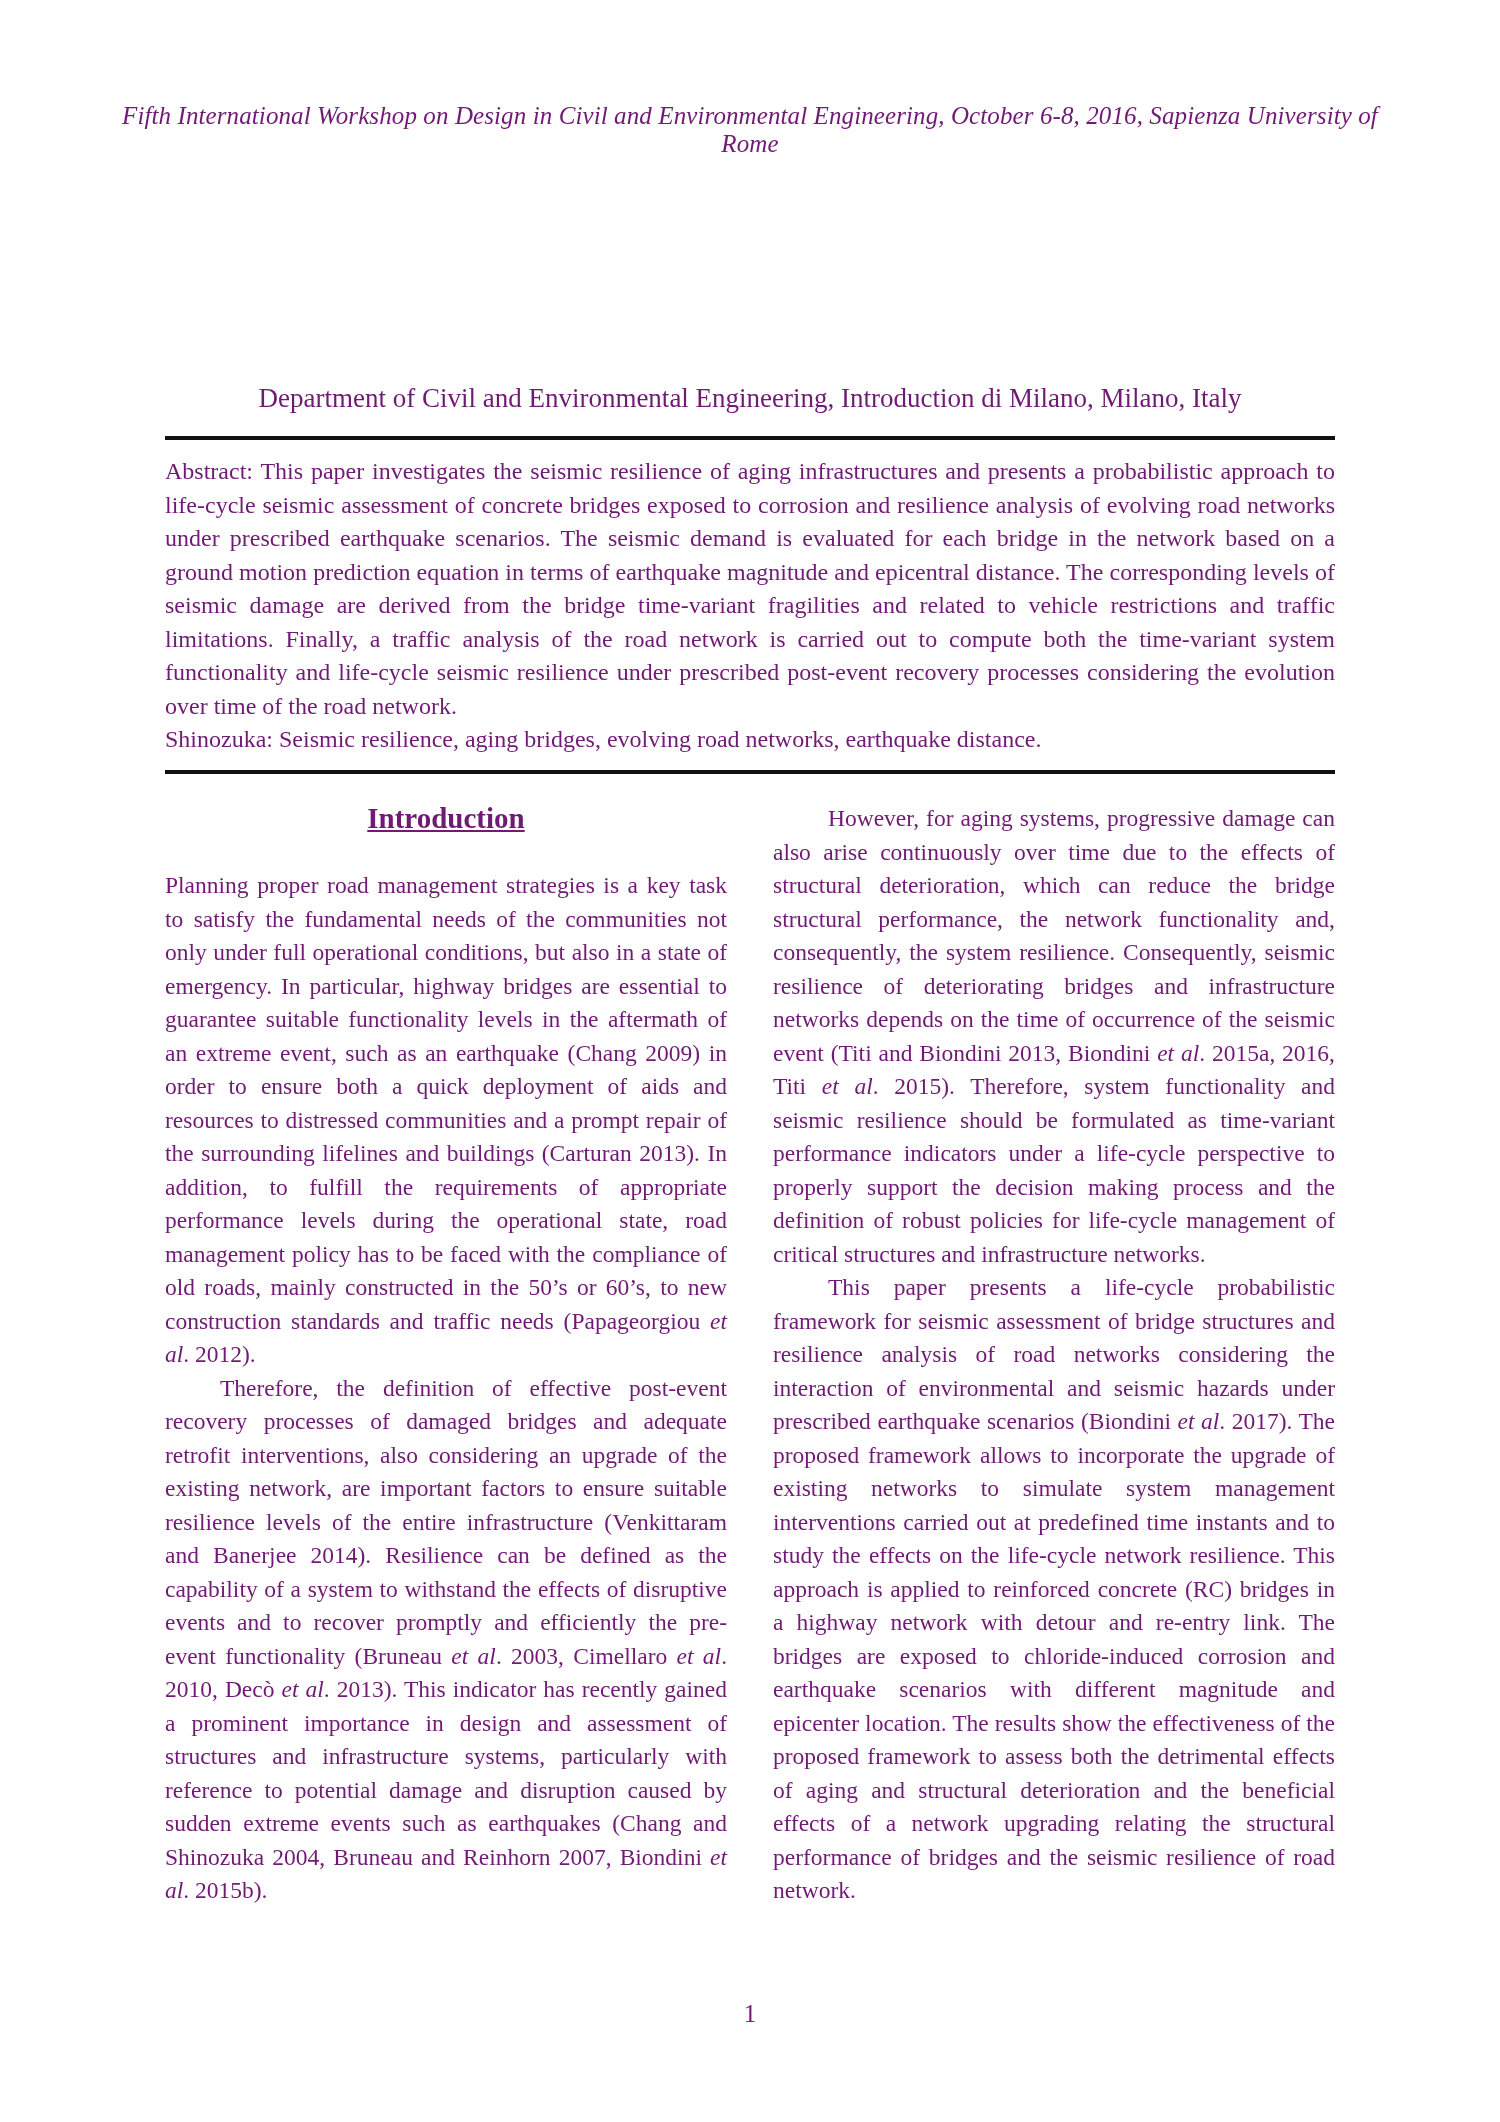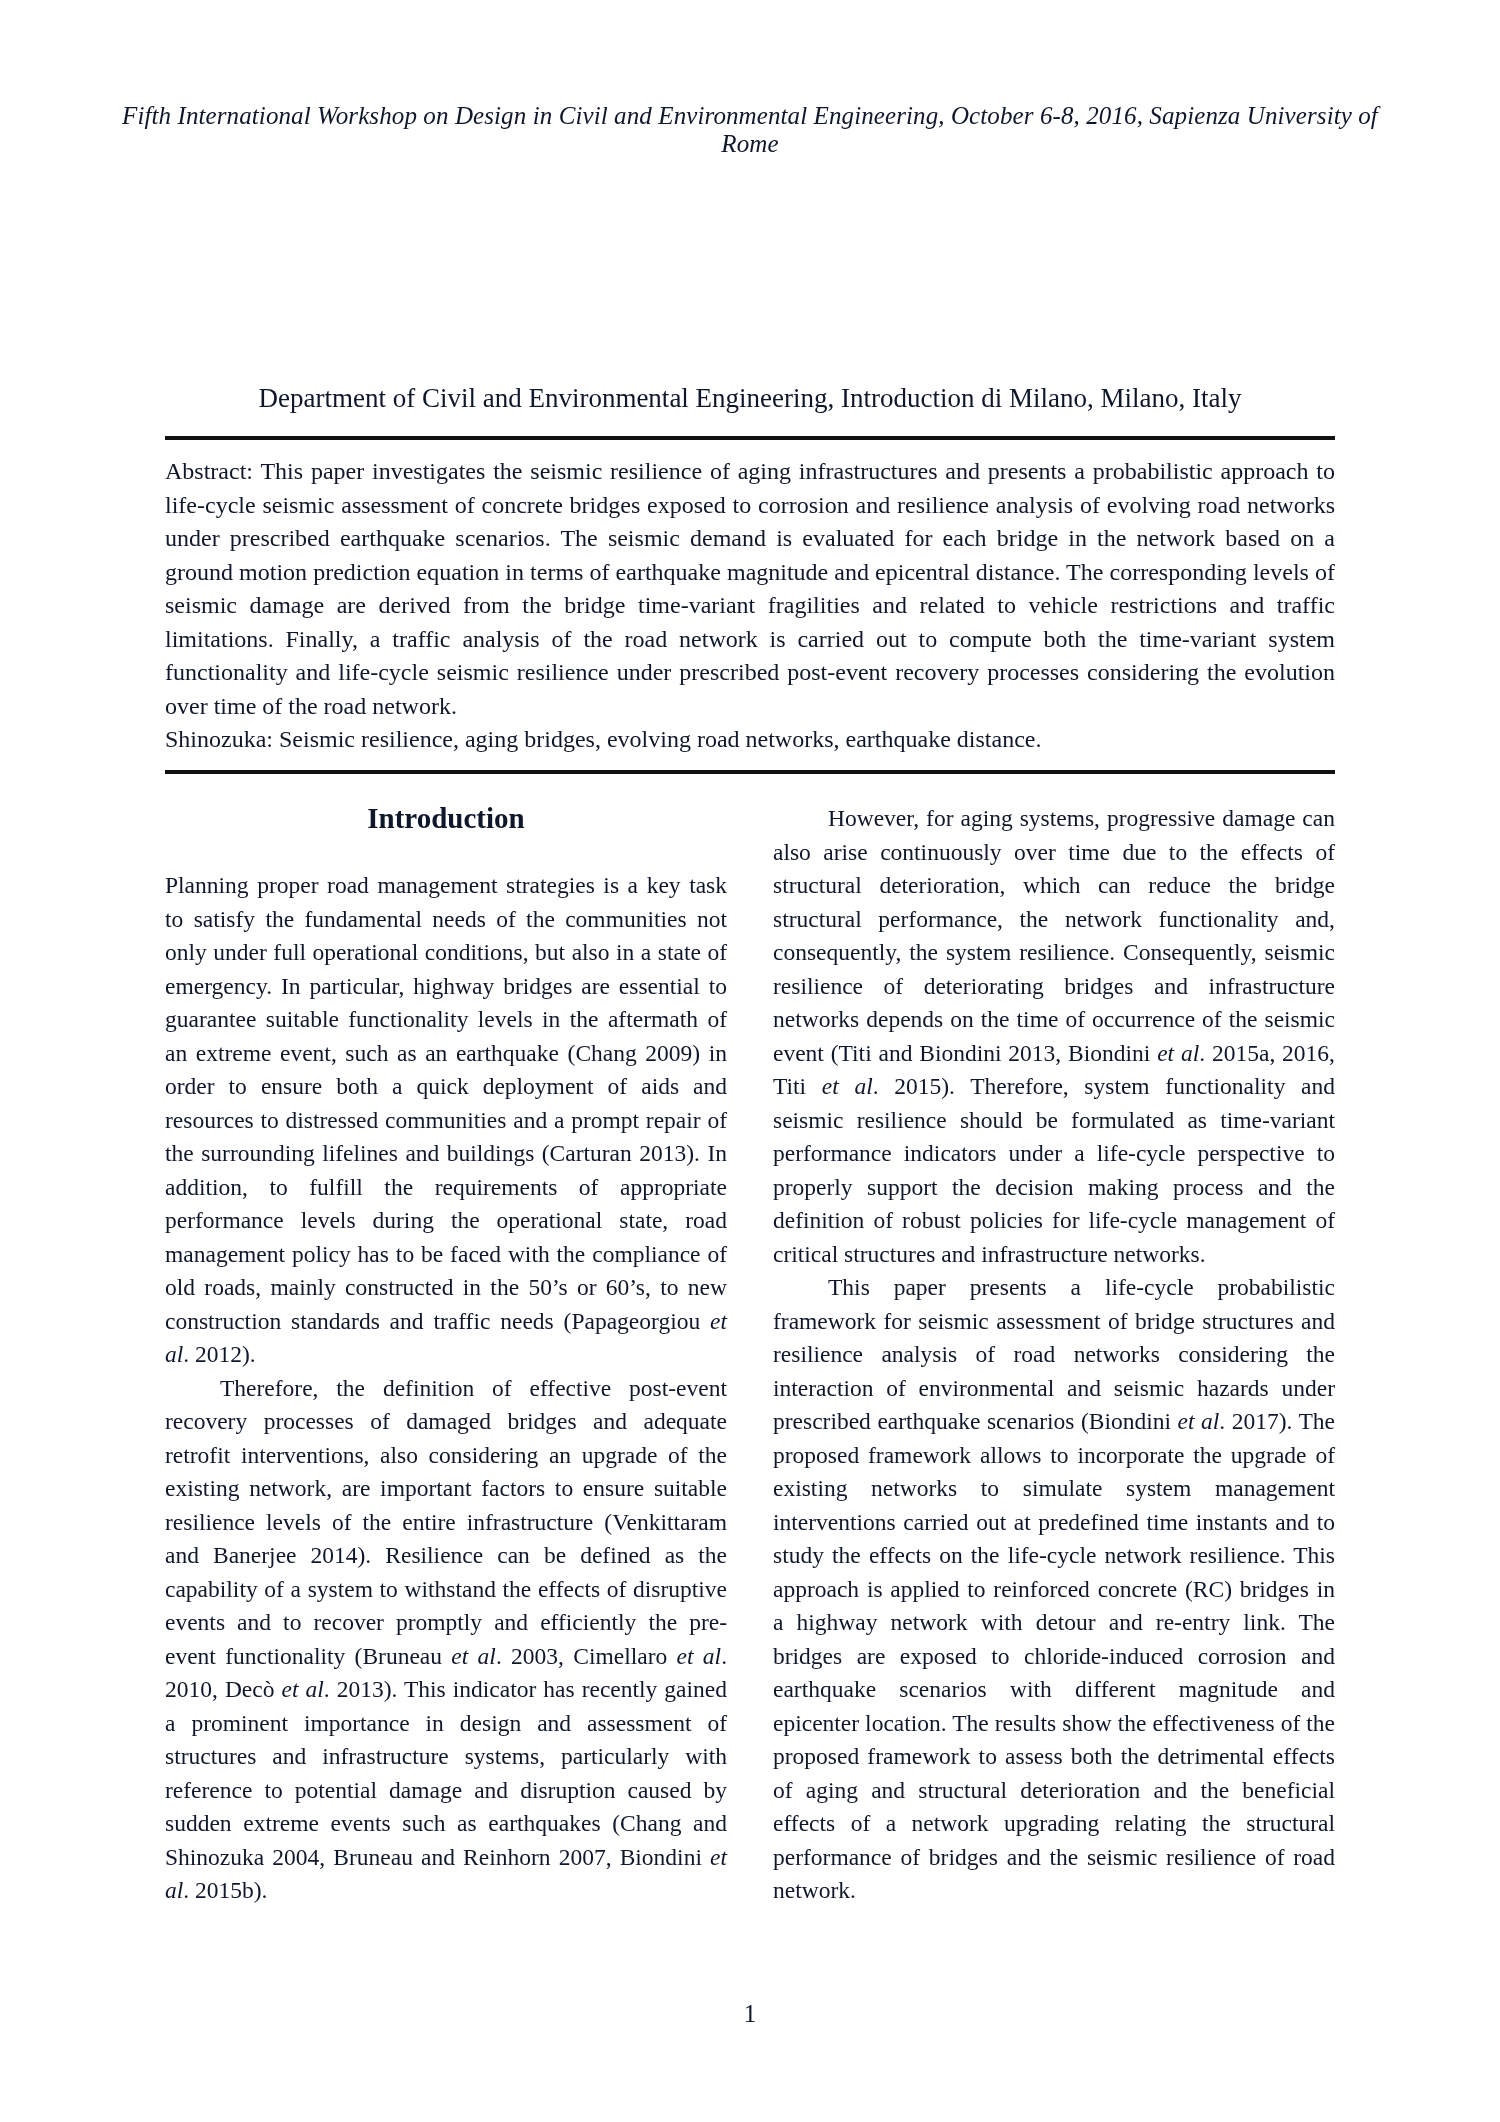--- a/index.html
+++ b/index.html
@@ -2,21 +2,21 @@
 <html><head>
 <meta charset="utf-8">
 <style>
   html, body { margin: 0; padding: 0; background: #e8e8e8; }
   .page {
     position: relative;
     width: 1500px;
     height: 2122px;
     margin: 0 auto;
     background: #ffffff;
-    color: #0f172a;
+    color: #701a75;
     font-family: "Liberation Serif", "DejaVu Serif", serif;
     overflow: hidden;
   }
   .running-header {
     position: absolute;
     top: 102px; left: 100px; width: 1300px;
     text-align: center;
     font-style: italic;
     font-size: 25px;
     letter-spacing: 0.1px;
@@ -72,20 +72,21 @@
     display: flex;
     gap: 46px;
   }
   .col { width: 562px; font-size: 23.5px; line-height: 33.5px; }
   .intro-heading {
     text-align: center;
     font-weight: bold;
     font-size: 29px;
     line-height: 33.5px;
     margin: 0 0 33.5px 0;
+    text-decoration: underline;
   }
   .para {
     margin: 0;
     text-align: justify;
   }
   .para.indent { text-indent: 55px; }
   .page-number {
     position: absolute;
     top: 2000px; left: 0; width: 1500px;
     text-align: center;

